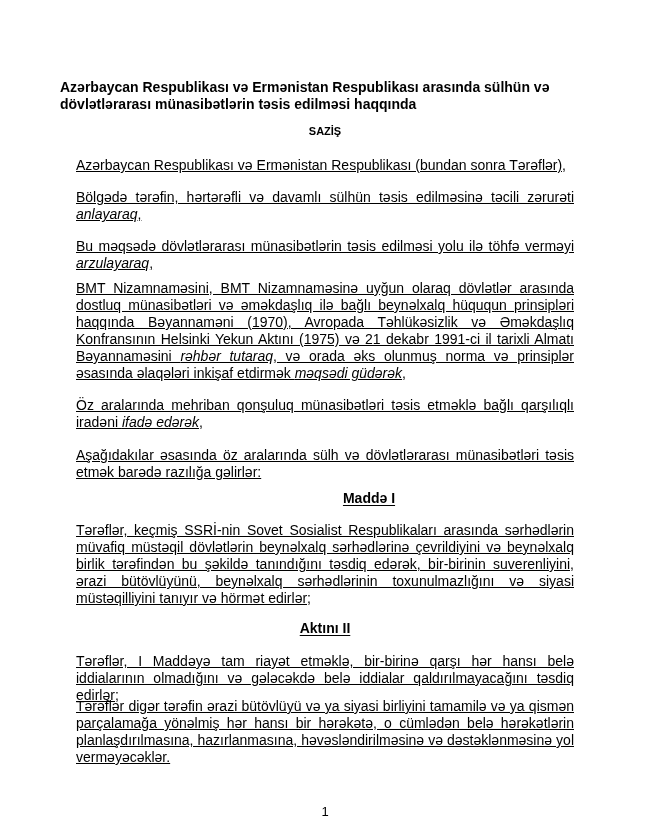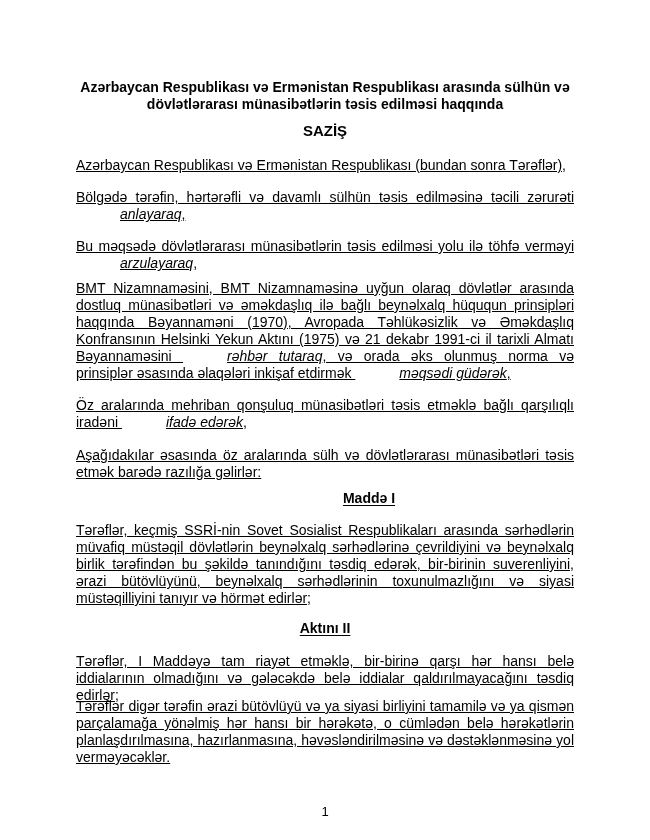--- a/index.html
+++ b/index.html
@@ -1,29 +1,29 @@
 <!DOCTYPE html>
 <html><head>
   <meta charset="utf-8">
   <style>
     html, body { margin: 0; padding: 0; background: #ffffff; }
     body { width: 650px; height: 840px; position: relative; overflow: hidden;
            font-family: "Liberation Sans", sans-serif; color: #000; }
     .page { position: absolute; left: 0; top: 0; width: 650px; height: 840px; background: #fff; }
     .block { position: absolute; left: 76px; width: 498px; font-size: 14px; line-height: 17px; text-decoration: underline; }
-    .title { position: absolute; left: 60px; width: 530px; top: 79px; text-align: center;
+    .title { position: absolute; left: 60px; width: 530px; top: 79px; 
              font-weight: bold; font-size: 14px; line-height: 17px; }
     .saz { position: absolute; left: 0; width: 650px; top: 122px; text-align: center;
-           font-weight: bold; font-size: 15px; line-height: 18px; }
+           font-weight: bold; font-size: 11px; line-height: 18px; }
     .just { text-align: justify; text-align-last: left; }
     .heading { position: absolute; left: 0; width: 650px; text-align: center; font-weight: bold;
                font-size: 14px; line-height: 17px; }
     .heading span { text-decoration: underline; text-underline-offset: 2px; }
     .pnum { position: absolute; left: 0; width: 650px; top: 804px; text-align: center; font-size: 13px; }
-    i { font-style: italic; margin-left: 44px; }
+    i { font-style: italic; }
   </style>
 </head>
 <body>
 
 <div class="page">
 
   <div class="title">
     <div>Azərbaycan Respublikası və Ermənistan Respublikası arasında sülhün və</div>
     <div>dövlətlərarası münasibətlərin təsis edilməsi haqqında</div>
   </div>

